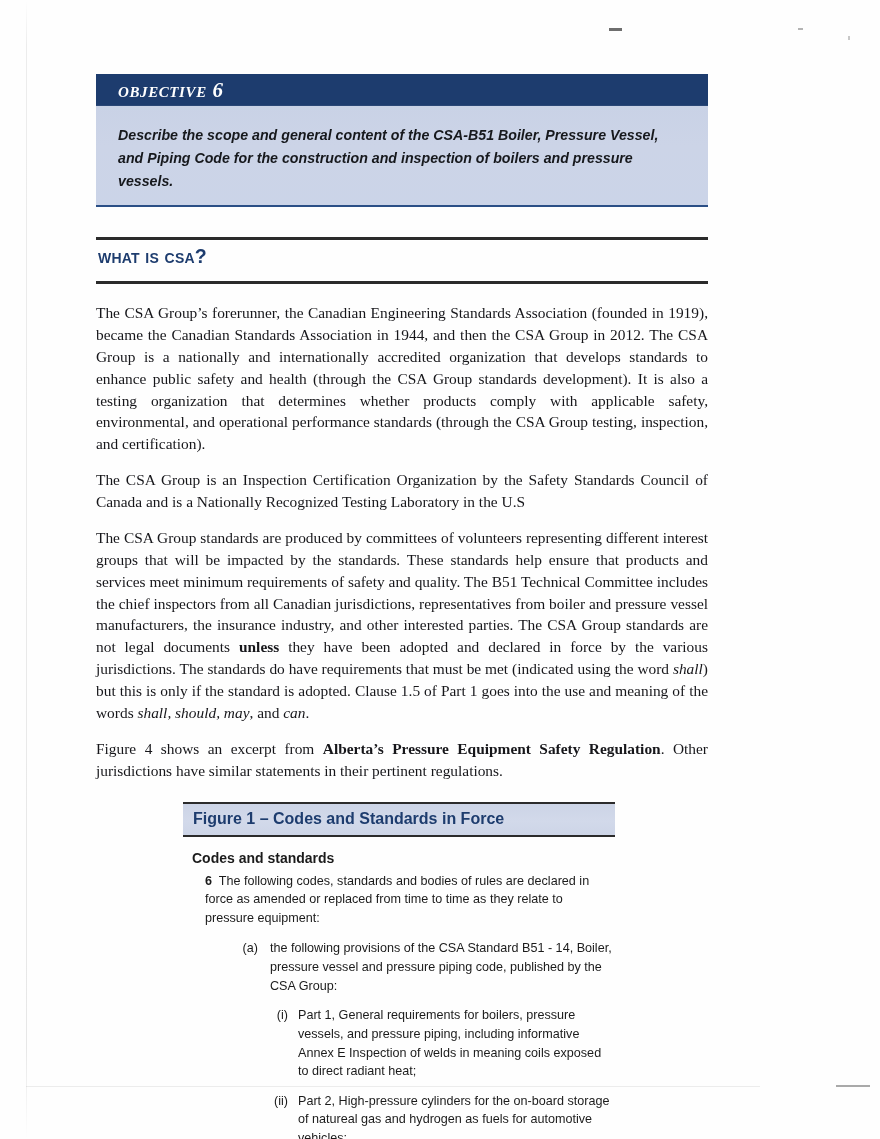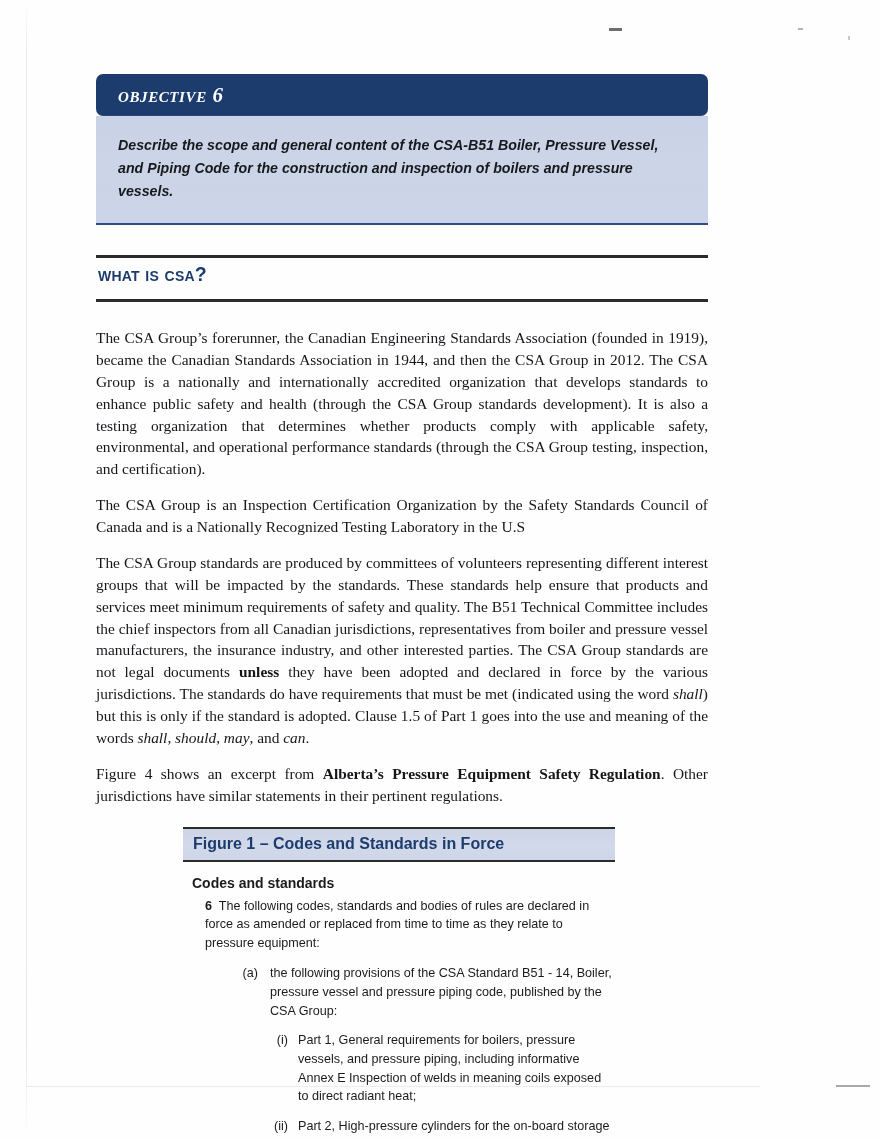--- a/index.html
+++ b/index.html
@@ -45,42 +45,41 @@
     position: absolute;
     left: 96px;
     top: 74px;
     width: 612px;
   }
 
   
   .objective-panel { margin-bottom: 0; }
   .objective-title-bar {
     background: #1d3c6e;
-    height: 42px;
+    height: 32px;
     display: flex;
     align-items: center;
     padding: 0 0 0 22px;
     box-sizing: border-box;
     box-shadow: inset 0 -1px 0 rgba(255,255,255,0.06);
-    border-radius: 7px;
   }
   .objective-title {
     color: #ffffff;
     font-family: "Liberation Serif", serif;
     font-style: italic;
     font-weight: bold;
     font-size: 21px;
     letter-spacing: 0.6px;
     font-variant: small-caps;
     text-transform: lowercase;
   }
   .objective-title::first-letter { font-size: 21px; }
   .objective-body {
     background: linear-gradient(to bottom, #c9d2e6 0%, #ccd4e7 40%, #cbd4e8 100%);
-    padding: 18px 40px 20px 22px;
+    padding: 18px 40px 12px 22px;
     border-bottom: 2px solid #2b4f86;
   }
   .objective-text {
     font-family: "Liberation Sans", sans-serif;
     font-style: italic;
     font-weight: bold;
     font-size: 14.2px;
     line-height: 1.62;
     color: #16181c;
   }
@@ -102,21 +101,21 @@
     text-transform: lowercase;
     letter-spacing: 0.2px;
   }
   .rule-bottom {
     height: 3px;
     background: #2b2b2b;
     border-top: 1px solid #fff;
   }
 
   
-  .body-text { margin-top: 25px; }
+  .body-text { margin-top: 18px; }
   .body-text p {
     margin: 0 0 14px 0;
     font-family: "Liberation Serif", serif;
     font-size: 15.4px;
     line-height: 1.42;
     text-align: justify;
     color: #16161a;
   }
   .body-text p:last-child { margin-bottom: 0; }
   .body-text b { font-weight: bold; }

